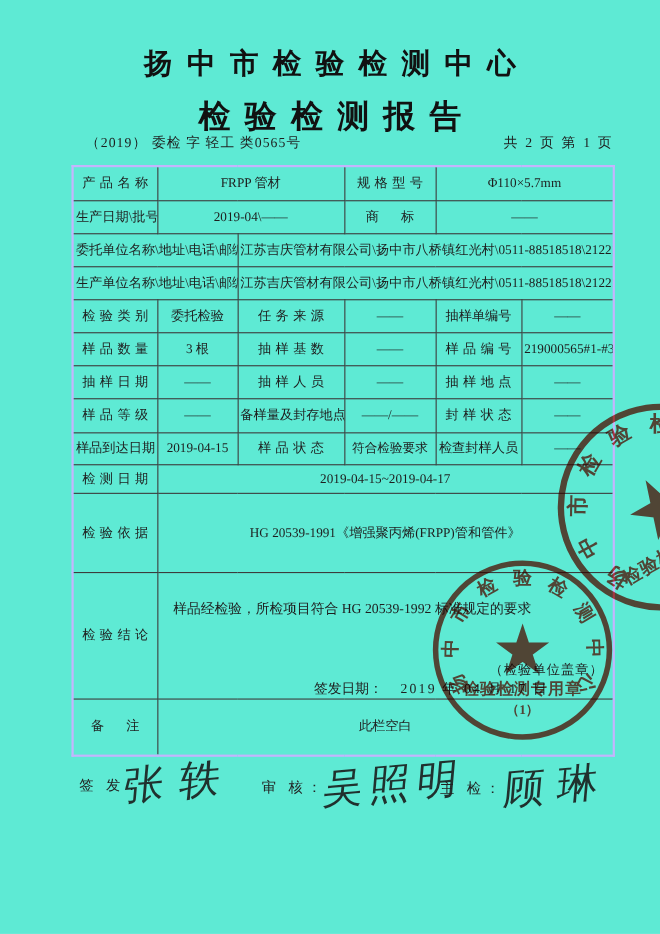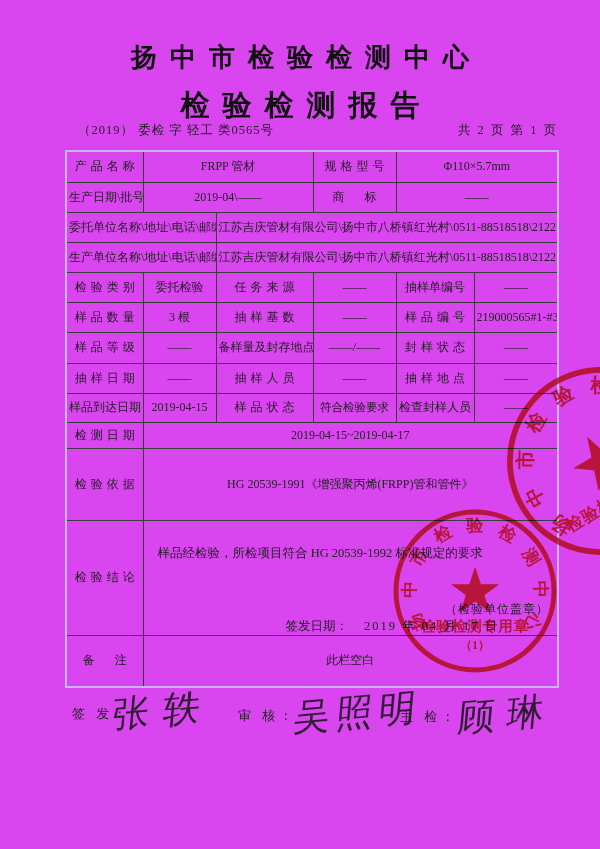--- a/index.html
+++ b/index.html
@@ -1,18 +1,18 @@
 <!DOCTYPE html>
 <html><head>
 <meta charset="utf-8">
 <style>
   html,body{margin:0;padding:0;background:#e8e8e8;}
   .page{
     position:relative; width:600px; height:849px; margin:0 auto;
-    background:#d946ef; overflow:hidden;
+    background:#5eead4; overflow:hidden;
     font-family:"Liberation Serif","DejaVu Serif",serif;
     color:#1e1e1e;
   }
   
   .org-name{
     position:absolute; top:40px; left:0; right:0;
     text-align:center; font-size:26px; font-weight:bold;
     letter-spacing:13px; text-indent:13px; color:#111;
   }
   .report-title{
@@ -113,34 +113,34 @@
       <td class="val">——</td>
     </tr>
     <tr style="height:30px">
       <td class="lbl">样品数量</td>
       <td class="val">3 根</td>
       <td class="lbl">抽样基数</td>
       <td class="val">——</td>
       <td class="lbl">样品编号</td>
       <td class="val-small">219000565#1-#3</td>
     </tr>
+    <tr style="height:30px">
+      <td class="lbl">抽样日期</td>
+      <td class="val">——</td>
+      <td class="lbl">抽样人员</td>
+      <td class="val">——</td>
+      <td class="lbl">抽样地点</td>
+      <td class="val">——</td>
+    </tr>
     <tr style="height:31px">
       <td class="lbl">样品等级</td>
       <td class="val">——</td>
       <td class="lbl-tight">备样量及封存地点</td>
       <td class="val">——/——</td>
       <td class="lbl">封样状态</td>
-      <td class="val">——</td>
-    </tr>
-    <tr style="height:30px">
-      <td class="lbl">抽样日期</td>
-      <td class="val">——</td>
-      <td class="lbl">抽样人员</td>
-      <td class="val">——</td>
-      <td class="lbl">抽样地点</td>
       <td class="val">——</td>
     </tr>
     <tr style="height:29px">
       <td class="lbl-tight">样品到达日期</td>
       <td class="val">2019-04-15</td>
       <td class="lbl">样品状态</td>
       <td class="val" style="font-size:11.5px">符合检验要求</td>
       <td class="lbl-tight">检查封样人员</td>
       <td class="val">——</td>
     </tr>

